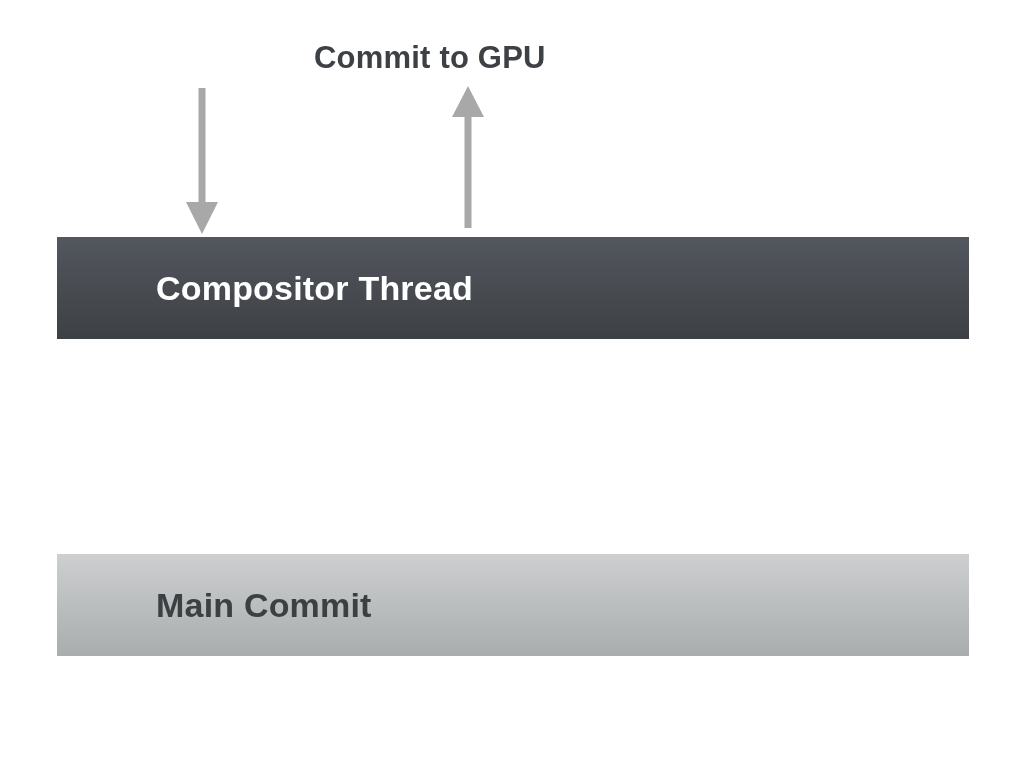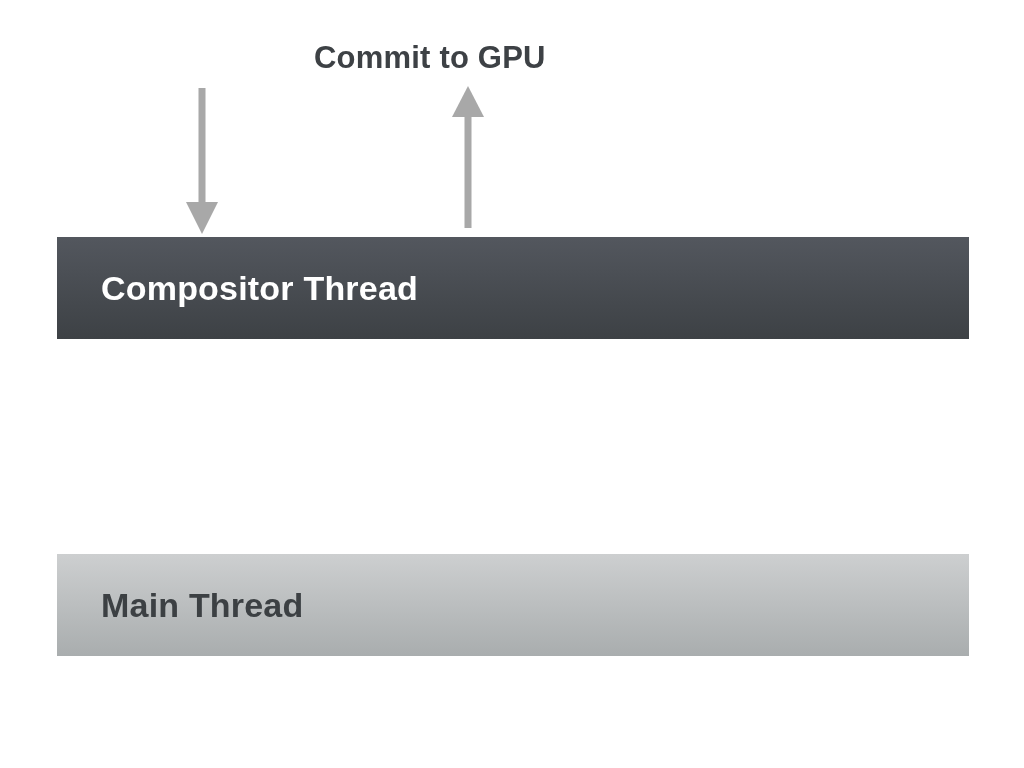--- a/index.html
+++ b/index.html
@@ -31,21 +31,21 @@
   }
   .arrow-down { left: 185px; top: 88px; }
   .arrow-up   { left: 451px; top: 86px; }
   .thread-bar {
     position: absolute;
     left: 57px;
     width: 912px;
     height: 102px;
     display: flex;
     align-items: center;
-    padding-left: 44px;
+    padding-left: 99px;
     box-sizing: border-box;
   }
   .bar-compositor { top: 237px; }
   .bar-main       { top: 554px; }
   .thread-bar .bar-label {
     font-size: 34px;
     font-weight: 700;
     letter-spacing: 0.2px;
     white-space: nowrap;
   }
@@ -66,16 +66,16 @@
   <svg class="arrow arrow-up" width="34" height="142" viewBox="0 0 34 142">
     <polygon points="17,0 1,31 33,31" fill="#a8a8a8"></polygon>
     <rect x="13.5" y="30" width="7" height="112" fill="#a8a8a8"></rect>
   </svg>
 
   <div class="thread-bar bar-compositor" style="background: linear-gradient(rgb(83, 87, 94), rgb(61, 65, 69)); color: rgb(255, 255, 255);">
     <span class="bar-label">Compositor Thread</span>
   </div>
 
   <div class="thread-bar bar-main" style="background: linear-gradient(rgb(205, 207, 208), rgb(169, 173, 174)); color: rgb(60, 64, 67);">
-    <span class="bar-label">Main Thread</span>
+    <span class="bar-label">Main Commit</span>
   </div>
 
 </div>
 
 </body></html>

